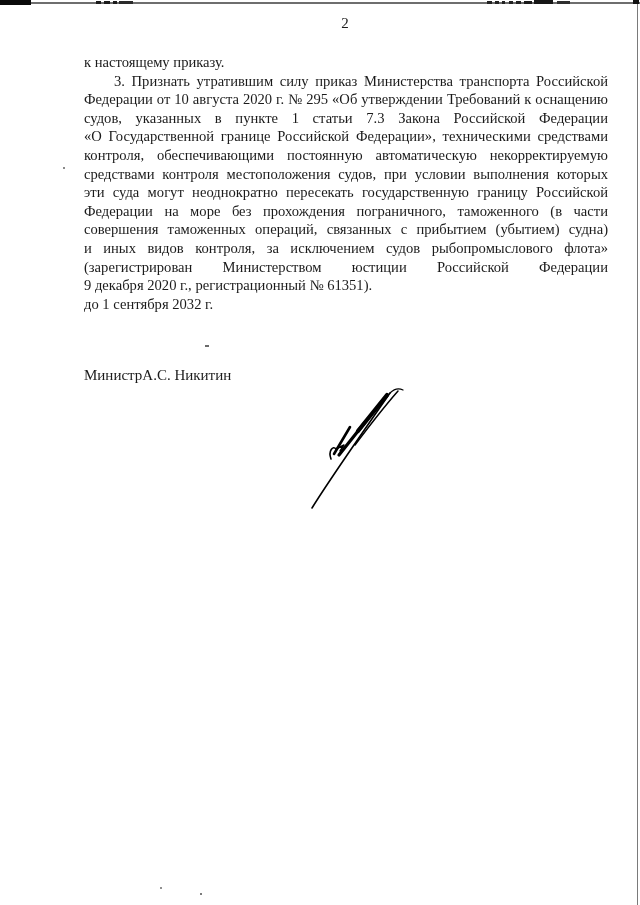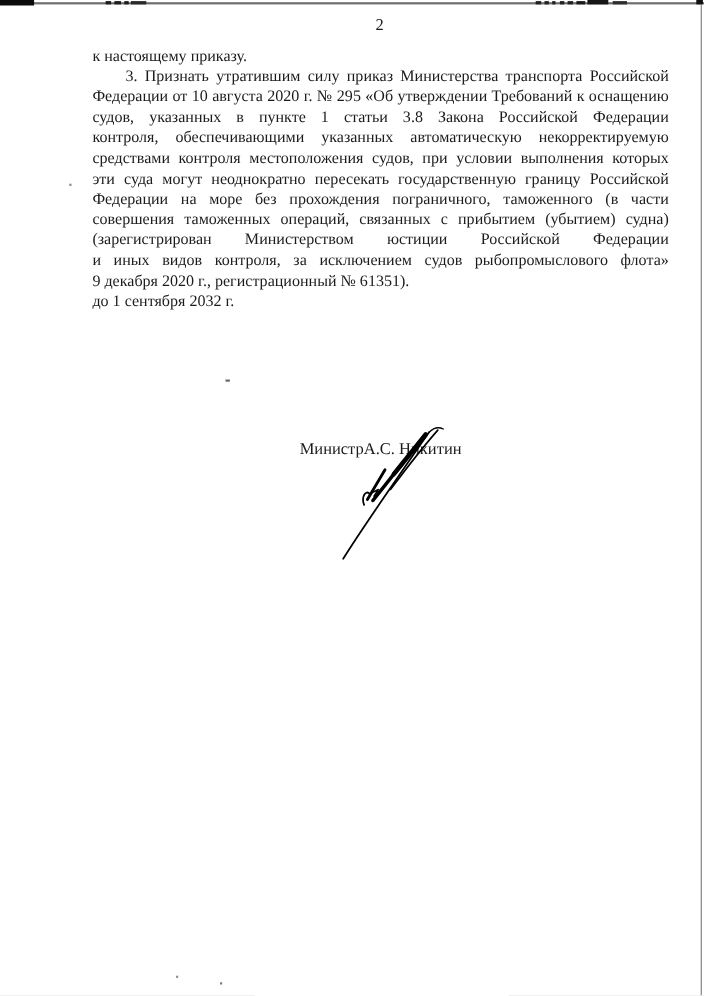--- a/index.html
+++ b/index.html
@@ -29,32 +29,32 @@
   .sp1{left:63px;top:167px;width:2px;height:2px;background:#8a8a8a;}
   .sp2{left:205px;top:345px;width:4px;height:2px;background:#6a6a6a;}
   .sp3{left:160px;top:887px;width:2px;height:2px;background:#909090;}
   .sp4{left:200px;top:893px;width:2px;height:2px;background:#7c7c7c;}
   
   .page-number{
     position:absolute;top:15px;left:0;width:100%;text-align:center;
     transform:translateX(25px);font-size:15px;
   }
   
-  .content{position:absolute;left:84px;top:42px;width:524px;}
+  .content{position:absolute;left:84px;top:53px;width:524px;}
   .line{
     display:block;width:524px;height:18.6px;line-height:18.6px;
     font-size:14.6px;white-space:normal;
     text-align:justify;text-align-last:justify;
   }
   .line.para-end{text-align-last:left;}
   .line.indent{text-indent:30px;}
   
   .sig-row{
-    position:absolute;left:84px;top:402px;width:524px;
-    display:flex;justify-content:center;
+    position:absolute;left:84px;top:368px;width:524px;
+    display:flex;justify-content:flex-start;
     font-size:15px;line-height:15px;
   }
   .sig-svg{position:absolute;left:298px;top:383px;}
 </style>
 </head>
 <body>
 
 <div class="page">
 
   <div class="art top-line"></div>
@@ -80,28 +80,29 @@
 
   <div class="page-number">2</div>
 
   <div class="content">
     <div>
       <div class="line para-end">к настоящему приказу.</div>
     </div>
     <div>
       <div class="line indent">3. Признать утратившим силу приказ Министерства транспорта Российской</div>
       <div class="line">Федерации от 10 августа 2020 г. № 295 «Об утверждении Требований к оснащению</div>
-      <div class="line">судов, указанных в пункте 1 статьи 3.8 Закона Российской Федерации</div>
-      <div class="line">контроля, обеспечивающими указанных автоматическую некорректируемую</div>
+      <div class="line">судов, указанных в пункте 1 статьи 7.3 Закона Российской Федерации</div>
+      <div class="line">«О Государственной границе Российской Федерации», техническими средствами</div>
+      <div class="line">контроля, обеспечивающими постоянную автоматическую некорректируемую</div>
       <div class="line">средствами контроля местоположения судов, при условии выполнения которых</div>
       <div class="line">эти суда могут неоднократно пересекать государственную границу Российской</div>
       <div class="line">Федерации на море без прохождения пограничного, таможенного (в части</div>
       <div class="line">совершения таможенных операций, связанных с прибытием (убытием) судна)</div>
+      <div class="line">и иных видов контроля, за исключением судов рыбопромыслового флота»</div>
       <div class="line">(зарегистрирован Министерством юстиции Российской Федерации</div>
-      <div class="line">и иных видов контроля, за исключением судов рыбопромыслового флота»</div>
       <div class="line para-end">9 декабря 2020 г., регистрационный № 61351).</div>
     </div>
     <div>
       <div class="line para-end">до 1 сентября 2032 г.</div>
     </div>
   </div>
 
   <div class="sig-row">
     <span>Министр</span>
     <span>А.С. Никитин</span>

